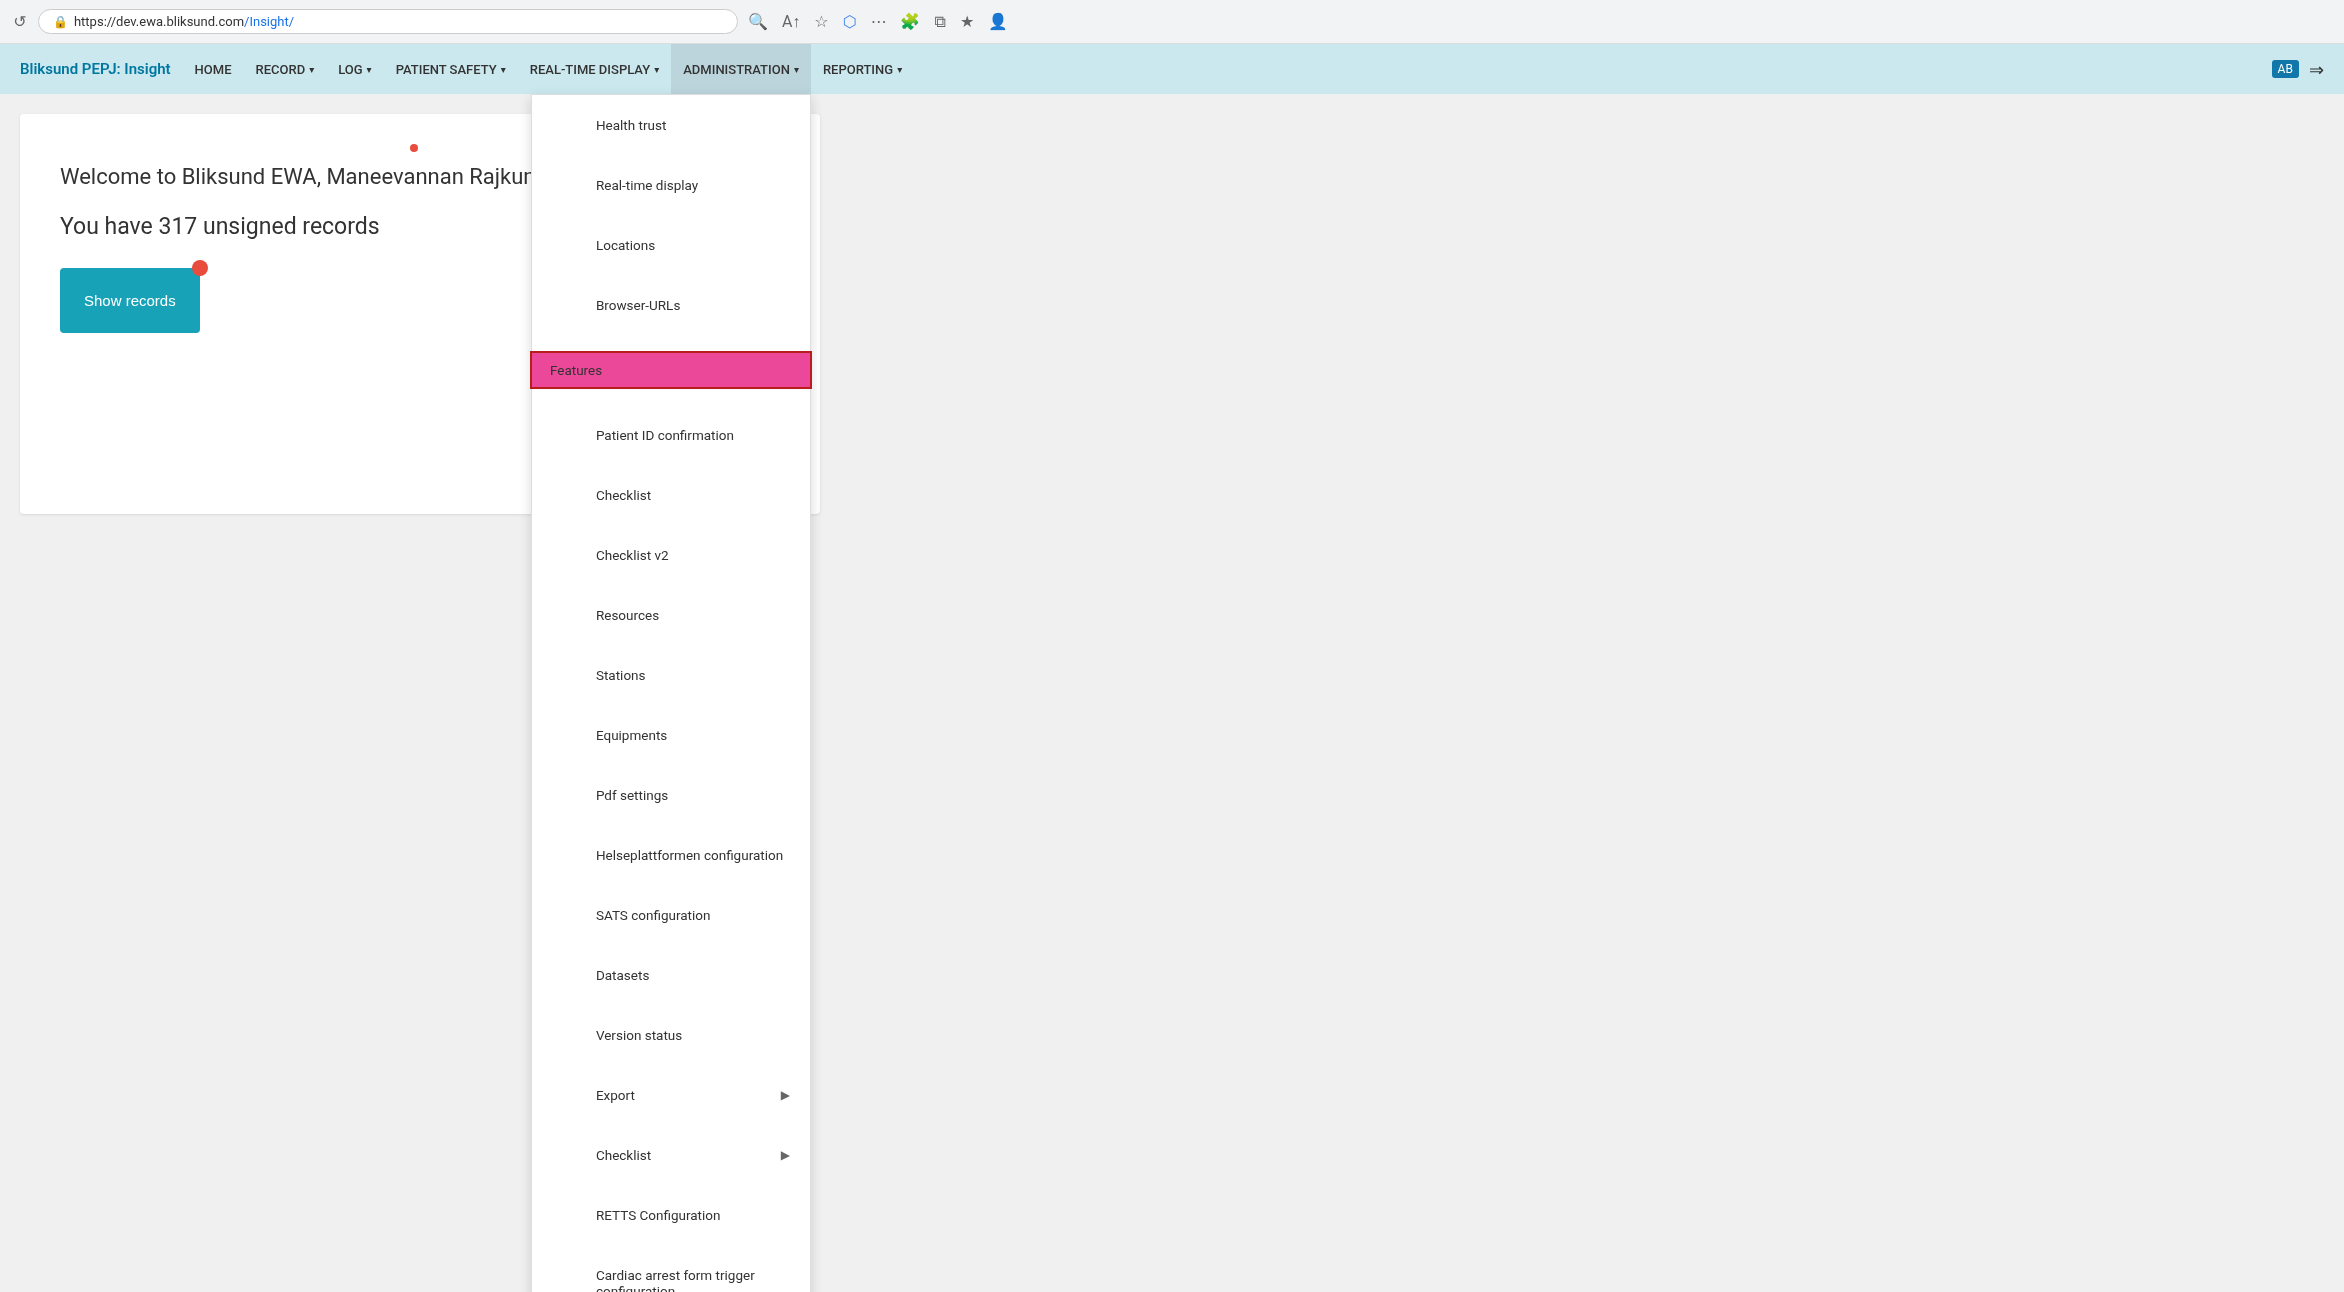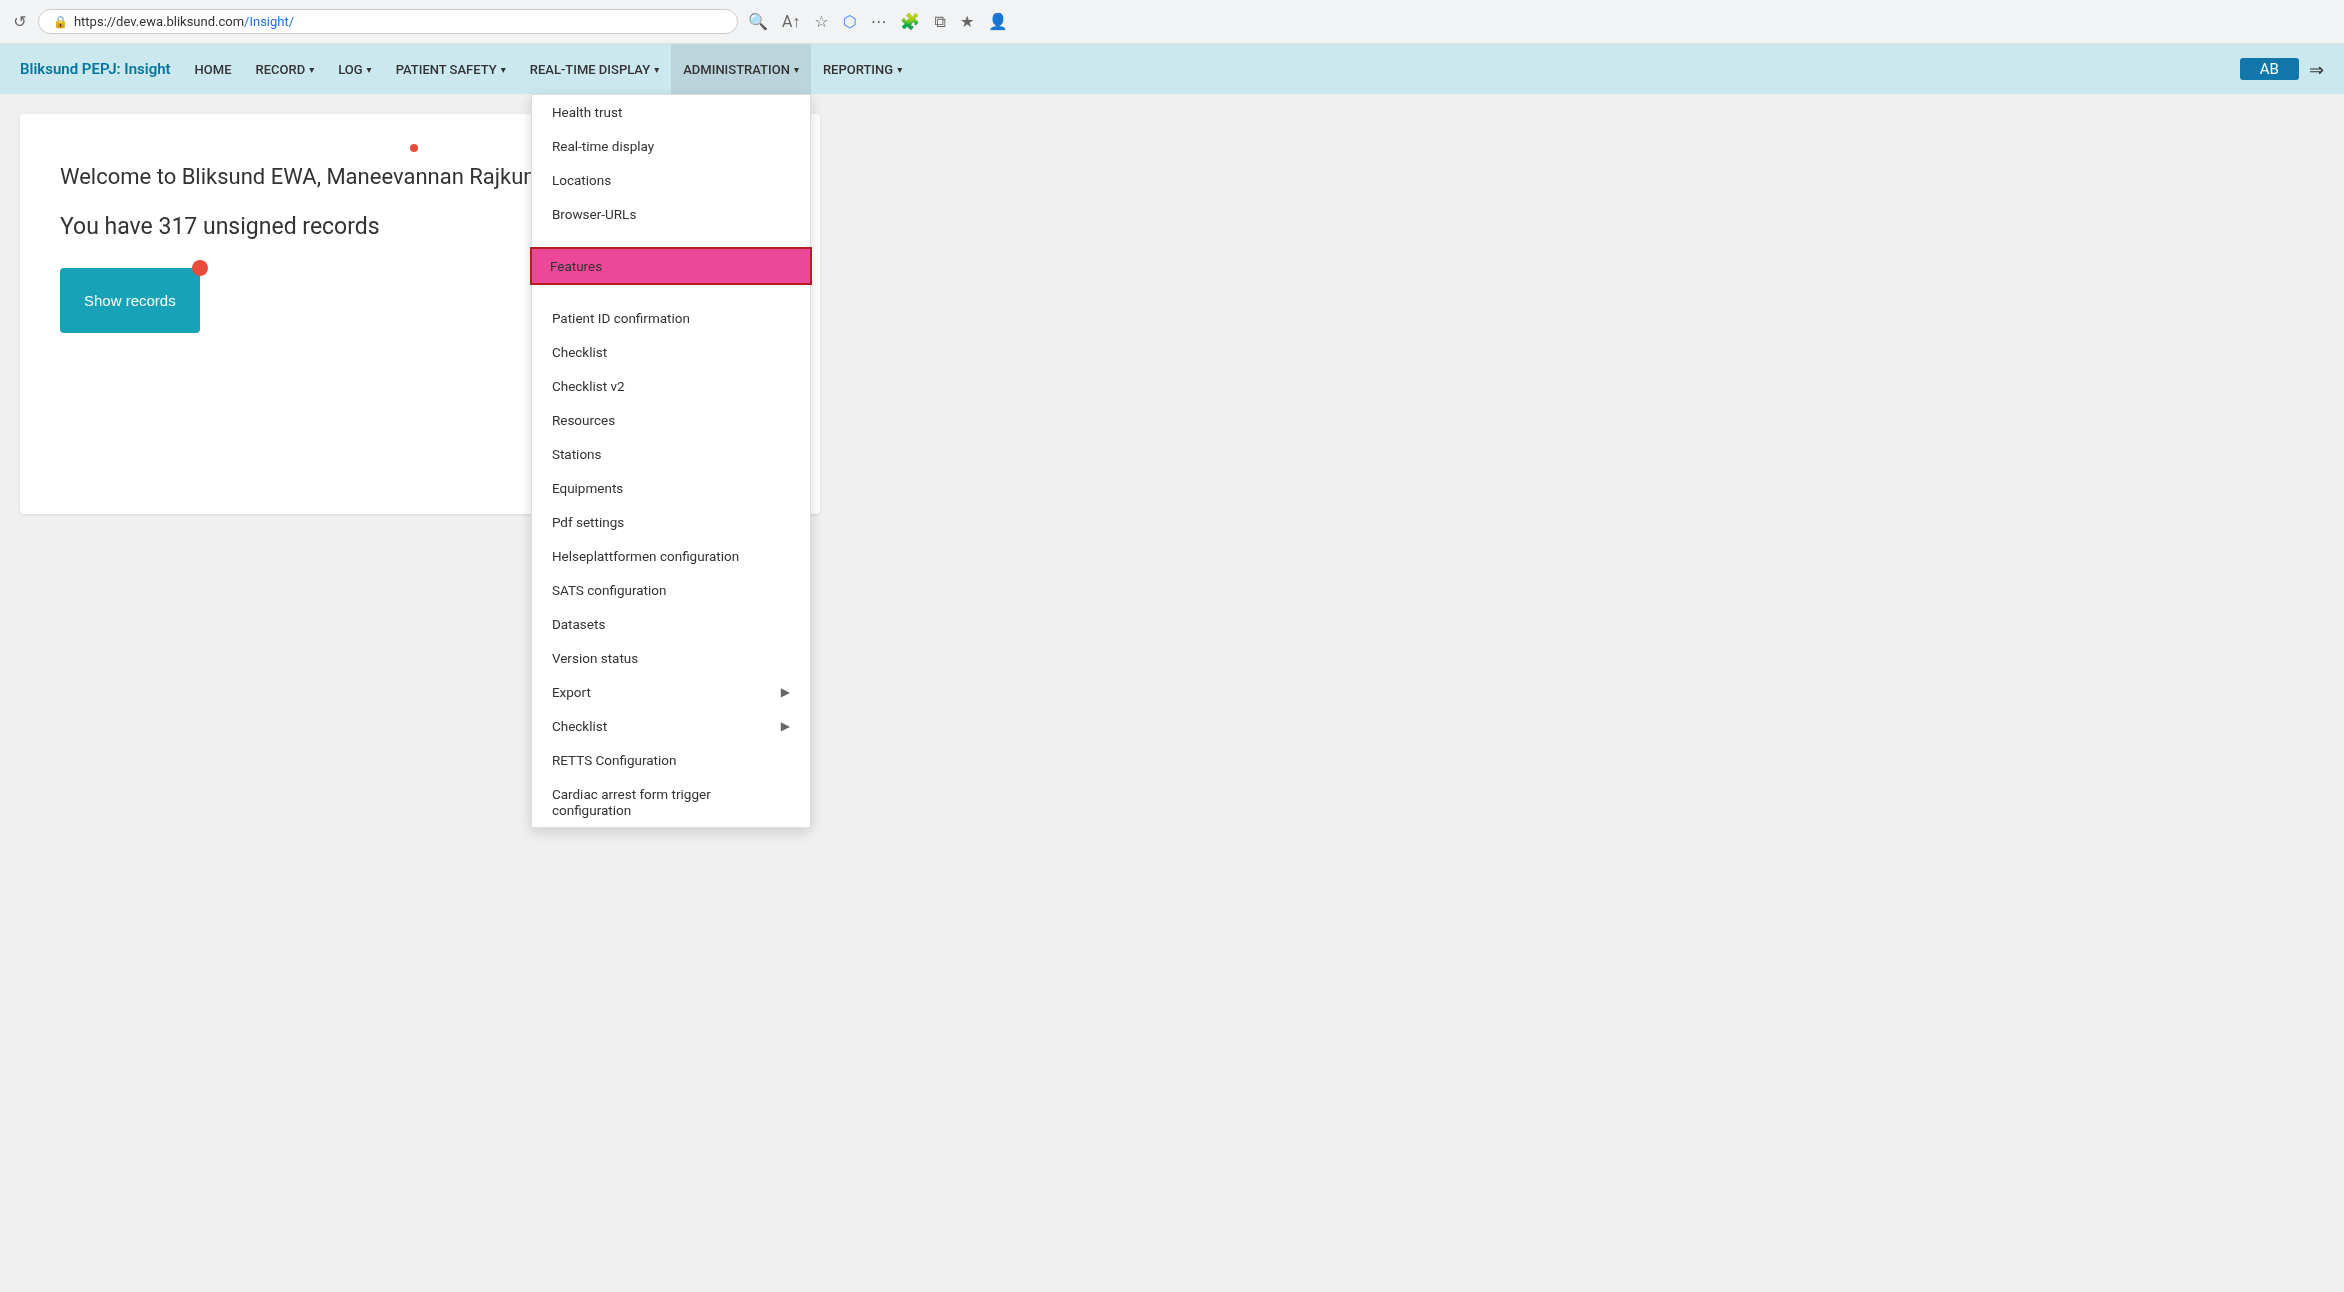--- a/index.html
+++ b/index.html
@@ -95,22 +95,22 @@
     }
     .nav-right {
       margin-left: auto;
       display: flex;
       align-items: center;
       gap: 10px;
     }
     .nav-lang-badge {
       background: #17a;
       color: white;
-      padding: 2px 20px;
-      font-size: 15px;
+      padding: 2px 6px;
+      font-size: 12px;
       border-radius: 3px;
     }
     .nav-logout-icon {
       font-size: 18px;
       color: #333;
       cursor: pointer;
     }
 
     
     .main-content {
@@ -170,27 +170,28 @@
       position: absolute;
       top: 50px;
       right: 0;
       background: white;
       border: 1px solid #ddd;
       box-shadow: 0 4px 12px rgba(0,0,0,0.15);
       min-width: 280px;
       z-index: 1000;
     }
     .dropdown-item {
-      padding: 9px 20px;
+      padding: 22px 20px;
       cursor: pointer;
       font-size: 13.5px;
       color: #333;
       display: flex;
       align-items: center;
       justify-content: space-between;
+      margin-left: 44px;
     }
     .dropdown-item.highlighted {
       border: 2px solid #b91c1c;
       background: #ec4899;
       margin: 16px -2px;
       padding: 9px 18px;
     }
     .dropdown-item .chevron-right {
       color: #666;
       font-size: 12px;

